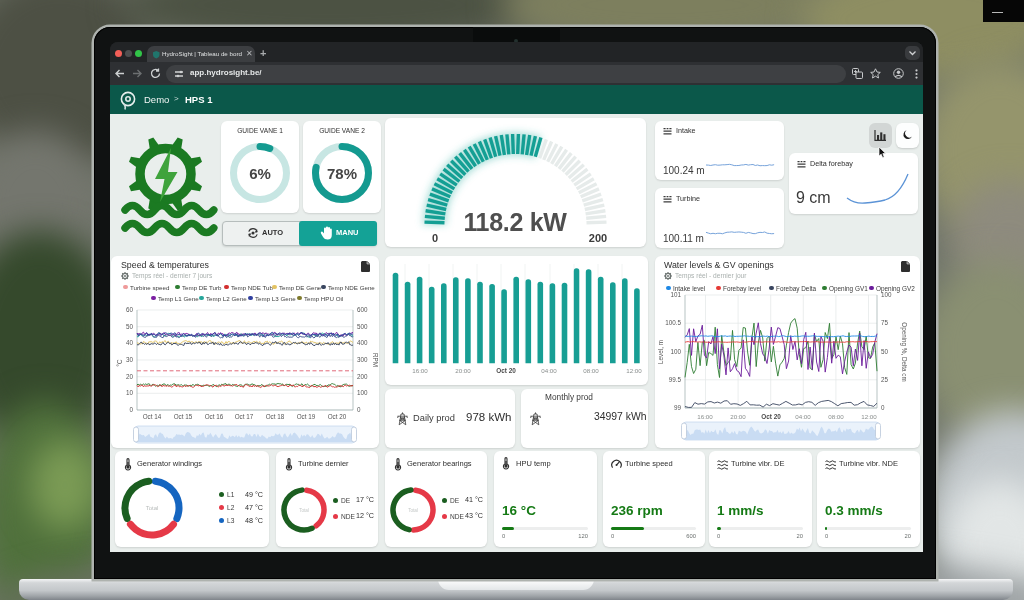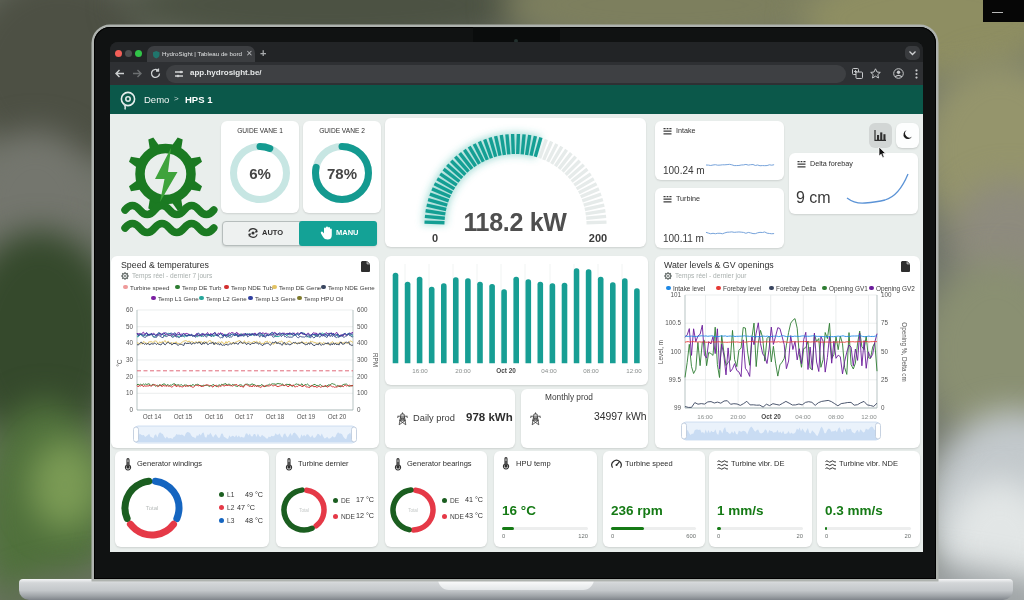--- a/index.html
+++ b/index.html
@@ -372,21 +372,21 @@
  <text x="121" y="117" text-anchor="middle" font-size="6.4" font-weight="bold" fill="#4a4a4a" font-family="Liberation Sans">Oct 20</text>
  <text x="164" y="117" text-anchor="middle" font-size="6.2" fill="#8a8f8e" font-family="Liberation Sans">04:00</text>
  <text x="206" y="117" text-anchor="middle" font-size="6.2" fill="#8a8f8e" font-family="Liberation Sans">08:00</text>
  <text x="249" y="117" text-anchor="middle" font-size="6.2" fill="#8a8f8e" font-family="Liberation Sans">12:00</text>
 </svg>
 <div class="card" style="left:385px;top:389px;width:130px;height:59px"></div>
 <svg class="abs" style="left:396px;top:412px" width="13" height="13" viewBox="0 0 13 13">
  <path d="M5 2 L8 2 M1.5 4.2 L11.5 4.2 M5 2 L3.2 12.8 M8 2 L9.8 12.8 M4 5.8 L9 5.8 M3.6 8.3 L9.4 8.3 M4 5.8 L9.4 8.3 M9 5.8 L3.6 8.3 M3.6 8.3 L9.8 12.8 M9.4 8.3 L3.2 12.8 M6.5 0.4 L6.5 2 M2.2 4.2 L1.6 6 M10.8 4.2 L11.4 6" stroke="#3a3a3a" stroke-width="0.8" fill="none"></path>
 </svg>
 <div class="abs" style="left:413px;top:413px;font-size:9.3px;color:#3a3a3a">Daily prod</div>
-<div class="abs" style="left:466px;top:411px;font-size:11.5px;font-weight:700;color:#2e2e2e">978 kWh</div>
+<div class="abs" style="left:466px;top:411px;font-size:11.5px;font-weight:400;color:#2e2e2e">978 kWh</div>
 <div class="card" style="left:521px;top:389px;width:127px;height:59px"></div>
 <svg class="abs" style="left:529px;top:412px" width="13" height="13" viewBox="0 0 13 13">
  <path d="M5 2 L8 2 M1.5 4.2 L11.5 4.2 M5 2 L3.2 12.8 M8 2 L9.8 12.8 M4 5.8 L9 5.8 M3.6 8.3 L9.4 8.3 M4 5.8 L9.4 8.3 M9 5.8 L3.6 8.3 M3.6 8.3 L9.8 12.8 M9.4 8.3 L3.2 12.8 M6.5 0.4 L6.5 2 M2.2 4.2 L1.6 6 M10.8 4.2 L11.4 6" stroke="#3a3a3a" stroke-width="0.8" fill="none"></path>
 </svg>
 <div class="abs" style="left:545px;top:392px;font-size:8.3px;color:#3a3a3a">Monthly prod</div>
 <div class="abs" style="left:594px;top:411px;font-size:10.4px;font-weight:500;color:#2e2e2e">34997 kWh</div>
 <div class="card" style="left:655px;top:256px;width:265px;height:192px"></div>
 <div class="abs ttl" style="left:664px;top:260px;font-size:8.8px">Water levels &amp; GV openings</div>
 <svg class="abs" style="left:664px;top:272px" width="8" height="8" viewBox="0 0 8 8">
     <circle cx="4" cy="4" r="2.6" fill="none" stroke="#6d7472" stroke-width="1.4"></circle>
@@ -473,21 +473,21 @@
  <circle cx="37" cy="57" r="27" fill="none" stroke="#1565c0" stroke-width="7" stroke-linecap="round" stroke-dasharray="49.8 169.6" transform="rotate(-82.8 37 57)"></circle>
     <circle cx="37" cy="57" r="27" fill="none" stroke="#e53947" stroke-width="7" stroke-linecap="round" stroke-dasharray="49.8 169.6" transform="rotate(37.2 37 57)"></circle>
     <circle cx="37" cy="57" r="27" fill="none" stroke="#1b5e20" stroke-width="7" stroke-linecap="round" stroke-dasharray="49.8 169.6" transform="rotate(157.2 37 57)"></circle>
  <text x="37" y="59" text-anchor="middle" font-size="6" fill="#b9bdbc" font-family="Liberation Sans">Total</text>
 </svg>
 <div class="abs" style="left:219px;top:492px;width:5px;height:5px;border-radius:50%;background:#1b5e20"></div>
 <div class="abs" style="left:227px;top:491px;font-size:6.6px;color:#3c3c3c">L1</div>
 <div class="abs" style="left:237px;top:490px;width:26px;text-align:right;font-size:7.2px;color:#2e2e2e">49 °C</div>
 <div class="abs" style="left:219px;top:505px;width:5px;height:5px;border-radius:50%;background:#e53947"></div>
 <div class="abs" style="left:227px;top:504px;font-size:6.6px;color:#3c3c3c">L2</div>
-<div class="abs" style="left:237px;top:503px;width:26px;font-size:7.2px;color:#2e2e2e">47 °C</div>
+<div class="abs" style="left:237px;top:503px;width:26px;text-align:right;font-size:7.2px;color:#2e2e2e">47 °C</div>
 <div class="abs" style="left:219px;top:518px;width:5px;height:5px;border-radius:50%;background:#1565c0"></div>
 <div class="abs" style="left:227px;top:517px;font-size:6.6px;color:#3c3c3c">L3</div>
 <div class="abs" style="left:237px;top:516px;width:26px;text-align:right;font-size:7.2px;color:#2e2e2e">48 °C</div>
 <div class="card" style="left:276px;top:451px;width:102px;height:96px"></div>
 <svg class="abs" style="left:285px;top:458px" width="8" height="12" viewBox="0 0 8 12">
  <path d="M3 1.8 Q3 0.6 4 0.6 Q5 0.6 5 1.8 L5 7 A2.6 2.6 0 1 1 3 7 Z" fill="none" stroke="#2e2e2e" stroke-width="1.1"></path>
  <circle cx="4" cy="9" r="1.7" fill="#2e2e2e"></circle>
     <line x1="4" y1="4" x2="4" y2="8" stroke="#2e2e2e" stroke-width="1.3"></line>
 </svg>
 <div class="abs ttl" style="left:298px;top:459px;font-size:7.5px">Turbine dernier</div>

